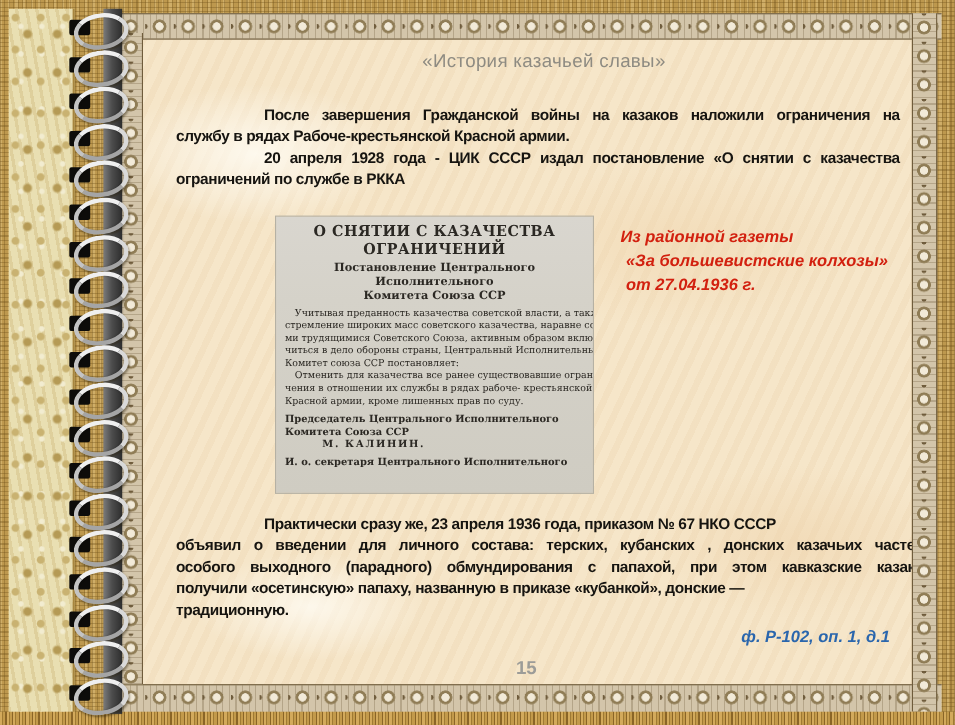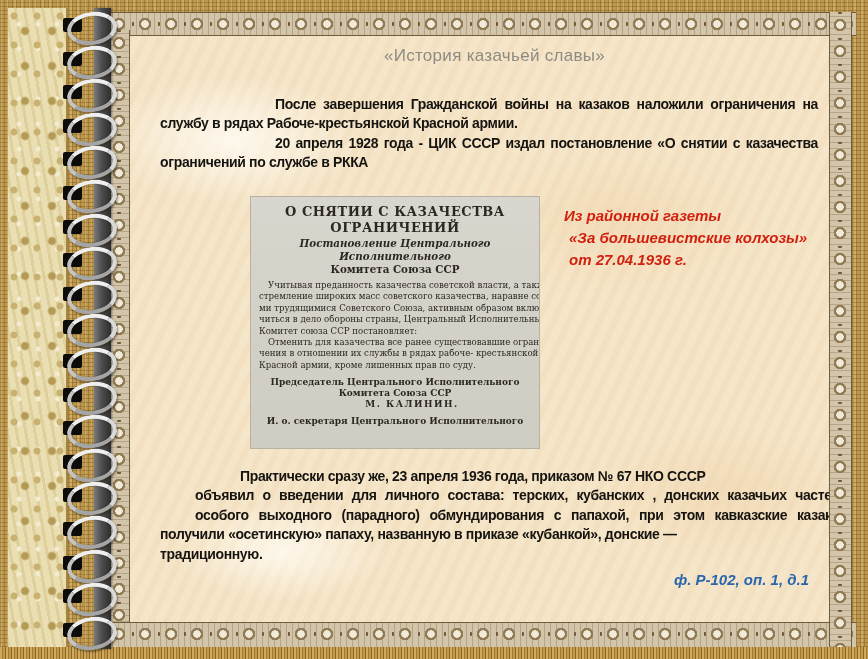--- a/index.html
+++ b/index.html
@@ -75,38 +75,38 @@
       radial-gradient(ellipse 150px 70px at 22% 88%, rgba(255,252,244,.8), rgba(0,0,0,0) 70%),
       repeating-linear-gradient(115deg, rgba(228,198,156,.18) 0 6px, rgba(0,0,0,0) 6px 14px);
   }
   .title{
     position:absolute;left:0;top:12px;width:100%;text-align:center;padding-left:32px;box-sizing:border-box;
     font-size:17px;letter-spacing:.3px;color:#8e8b82;
   }
   .para{position:absolute;color:#161410;font-weight:bold;font-size:14px;letter-spacing:-0.35px;}
   .para .line{display:block;height:19.4px;line-height:19.4px;}
   .para .ind{text-indent:80px;}
-  .para .j{text-align:justify;text-align-last:justify;margin-left:35px;}
+  .para .j{text-align:justify;text-align-last:justify;}
   .para1{left:32px;top:61px;width:658px;}
   .para2{left:32px;top:433px;width:680px;}
   
   .doc{
     position:absolute;left:122px;top:162px;width:290px;height:253px;box-sizing:border-box;
     padding:7px 8px 0 8px;overflow:hidden;
     background:linear-gradient(180deg,#d9d6cf,#d5d2c9 30%,#cfccc2);
     border:1px solid #b5b1a4;color:#2b2823;
     font-family:"DejaVu Serif","Liberation Serif",serif;
   }
   .doc .h1{font-size:13px;font-weight:bold;text-align:center;letter-spacing:.5px;line-height:15px;transform:scaleY(1.05);}
   .doc .sub{font-size:10.3px;font-weight:bold;text-align:center;line-height:13px;}
-  .doc .sub1{margin-top:3px;font-style:italic;}
+  .doc .sub1{margin-top:3px;}
   .doc .bodyblock{margin-top:4px;font-size:8.6px;line-height:11.4px;}
   .doc .bl{white-space:nowrap;}
   .doc .bi{text-indent:9px;}
-  .doc .sig{font-size:9px;font-weight:bold;text-align:center;line-height:11px;}
+  .doc .sig{font-size:9px;font-weight:bold;line-height:11px;}
   .doc .sig-name{letter-spacing:1.5px;padding-left:34px;}
   .doc .sig-gap{margin-top:6px;}
   
   .red-note{
     position:absolute;left:436px;top:171px;width:260px;
     color:#d2200f;font-weight:bold;font-style:italic;font-size:15px;line-height:22px;
   }
   .red-note .shift{padding-left:5px;}
   .blue-ref{
     position:absolute;top:537px;right:20px;width:360px;text-align:right;
@@ -171,20 +171,21 @@
     <div class="para para2">
       <span class="line ind">Практически сразу же, 23 апреля 1936 года, приказом № 67 НКО СССР</span>
       <span class="line j">объявил о введении для личного состава: терских,  кубанских , донских казачьих частей</span>
       <span class="line j">особого выходного (парадного) обмундирования с папахой, при этом кавказские казаки</span>
       <span class="line">получили «осетинскую» папаху, названную в приказе «кубанкой», донские —</span>
       <span class="line">традиционную.</span>
     </div>
 
     <div class="blue-ref">ф. Р-102, оп. 1, д.1</div>
 
+    <div class="page-num">15</div>
 
   </div>
 
   <div class="binding" id="binding">
     <div class="bar"></div>
   <div class="hole" style="top: 10px;"></div>
       <div class="ring" style="top: 4px;"></div>
       <div class="hole" style="top: 43.6px;"></div>
       <div class="ring" style="top: 37.6px;"></div>
       <div class="hole" style="top: 77.2px;"></div>

